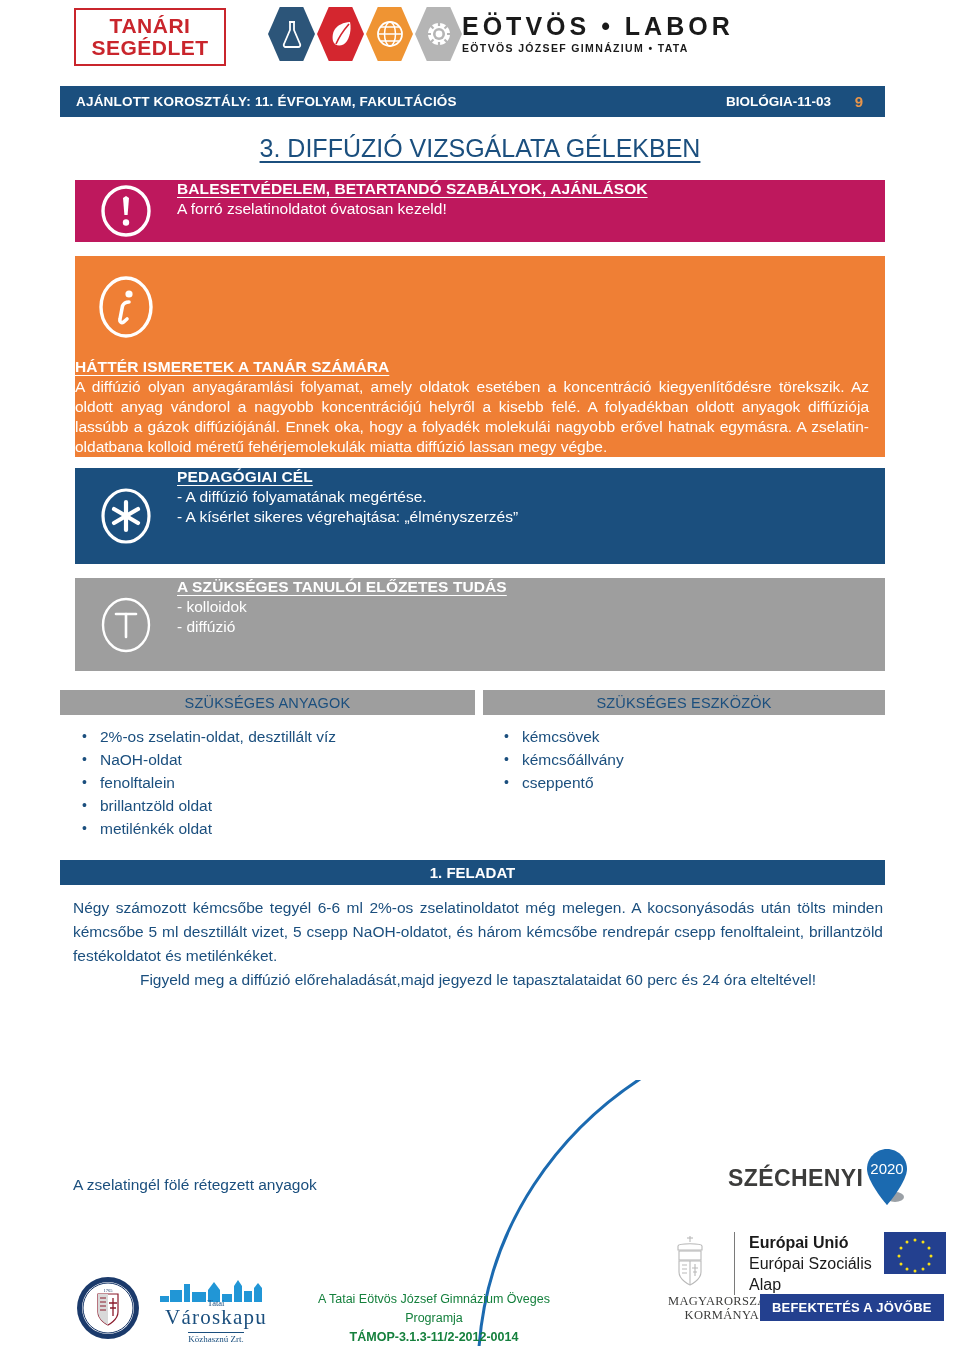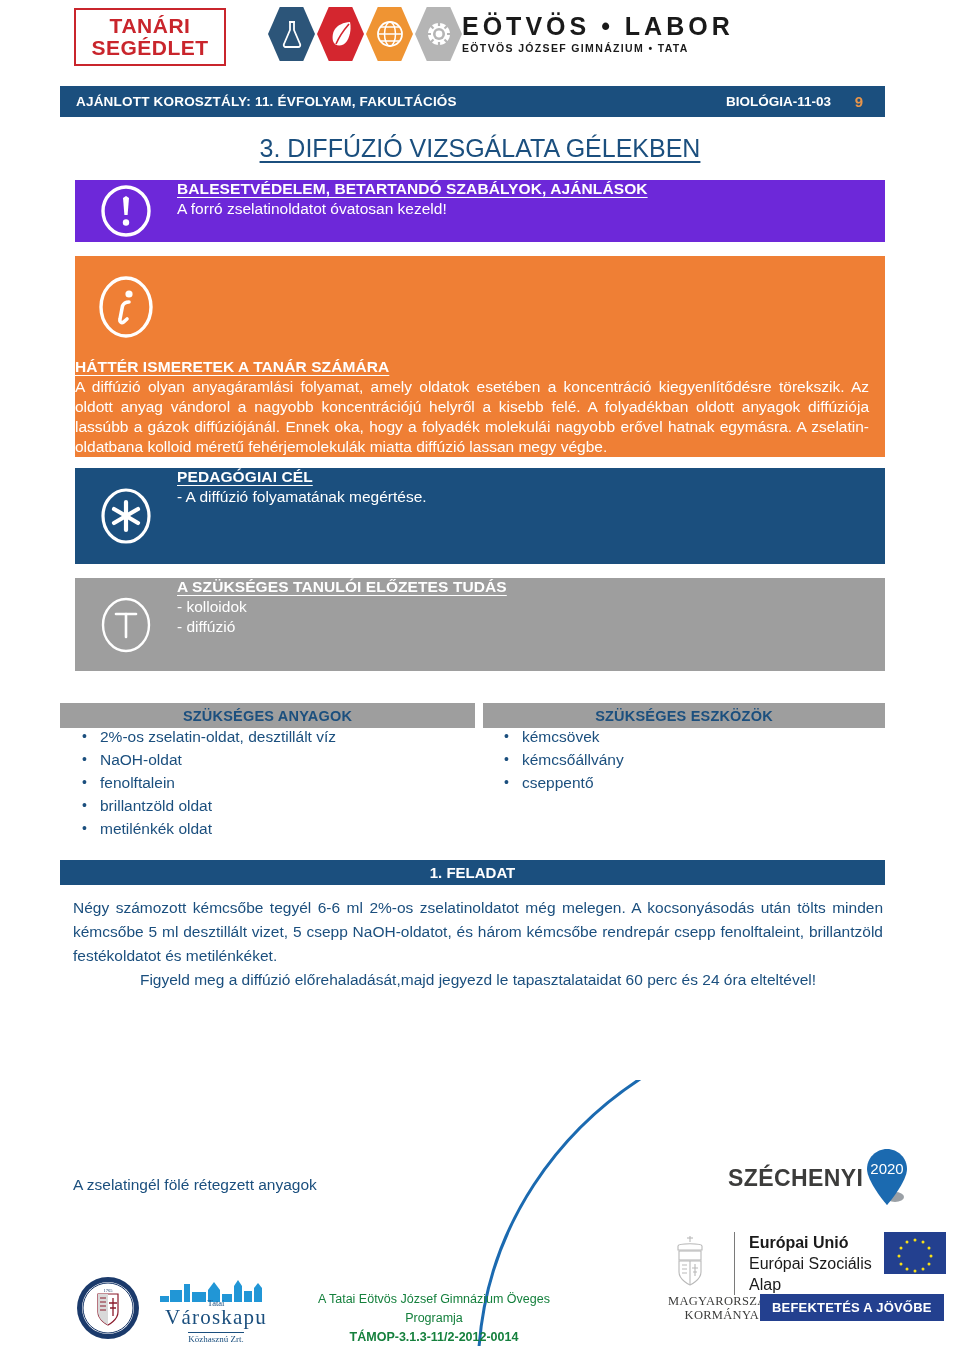--- a/index.html
+++ b/index.html
@@ -129,38 +129,37 @@
     letter-spacing: 0.1px;
   }
   .callout p {
     margin: 0;
     font-size: 15.5px;
     color: #ffffff;
     line-height: 1.3;
   }
   .callout p.just { text-align: justify; }
 
-  #box-safety   { top: 180px; height: 62px; background: #6d28d9; }
+  #box-safety   { top: 180px; height: 62px; background: #be185d; }
   #box-info     { top: 256px; height: 201px; background: #ef7f35; flex-direction: column; }
   #box-goal     { top: 468px; height: 96px; background: #1b4f7e; }
   #box-prior    { top: 578px; height: 93px; background: #9e9e9e; }
 
   .circ-icon { position: relative; }
   .circ-icon svg { display: block; }
 
   
   .col-head {
     position: absolute;
     top: 690px; height: 25px;
     background: #9e9e9e;
     color: #1b4f7e;
-    font-size: 14.5px; font-weight: bold;
+    font-size: 14.5px; font-weight: normal;
     display: flex; align-items: center; justify-content: center;
     letter-spacing: 0.2px;
-    margin-top: 13px;
   }
   #head-materials { left: 60px; width: 415px; }
   #head-tools     { left: 483px; width: 402px; }
 
   ul.matlist {
     position: absolute;
     margin: 0;
     padding: 0 0 0 30px;
     list-style: none;
     font-size: 15.5px;
@@ -413,20 +412,21 @@
           <line x1="28" y1="15" x2="28" y2="43"></line>
           <line x1="16" y1="22" x2="40" y2="36"></line>
           <line x1="40" y1="22" x2="16" y2="36"></line>
         </g>
       </svg>
     </span>
   </div>
   <div class="body-cell">
     <h3>PEDAGÓGIAI CÉL</h3>
     <p>- A diffúzió folyamatának megértése.</p>
+    <p>- A kísérlet sikeres végrehajtása: „élményszerzés”</p>
   </div>
 </div>
 
 <div class="callout" id="box-prior">
   <div class="icon-cell">
     <span class="circ-icon">
       <svg width="56" height="58" viewBox="0 0 56 58">
         <ellipse cx="28" cy="29" rx="23" ry="26" fill="none" stroke="#ffffff" stroke-width="2.4"></ellipse>
         <g stroke="#ffffff" stroke-width="2.6" stroke-linecap="round">
           <line x1="18" y1="18" x2="38" y2="18"></line>

